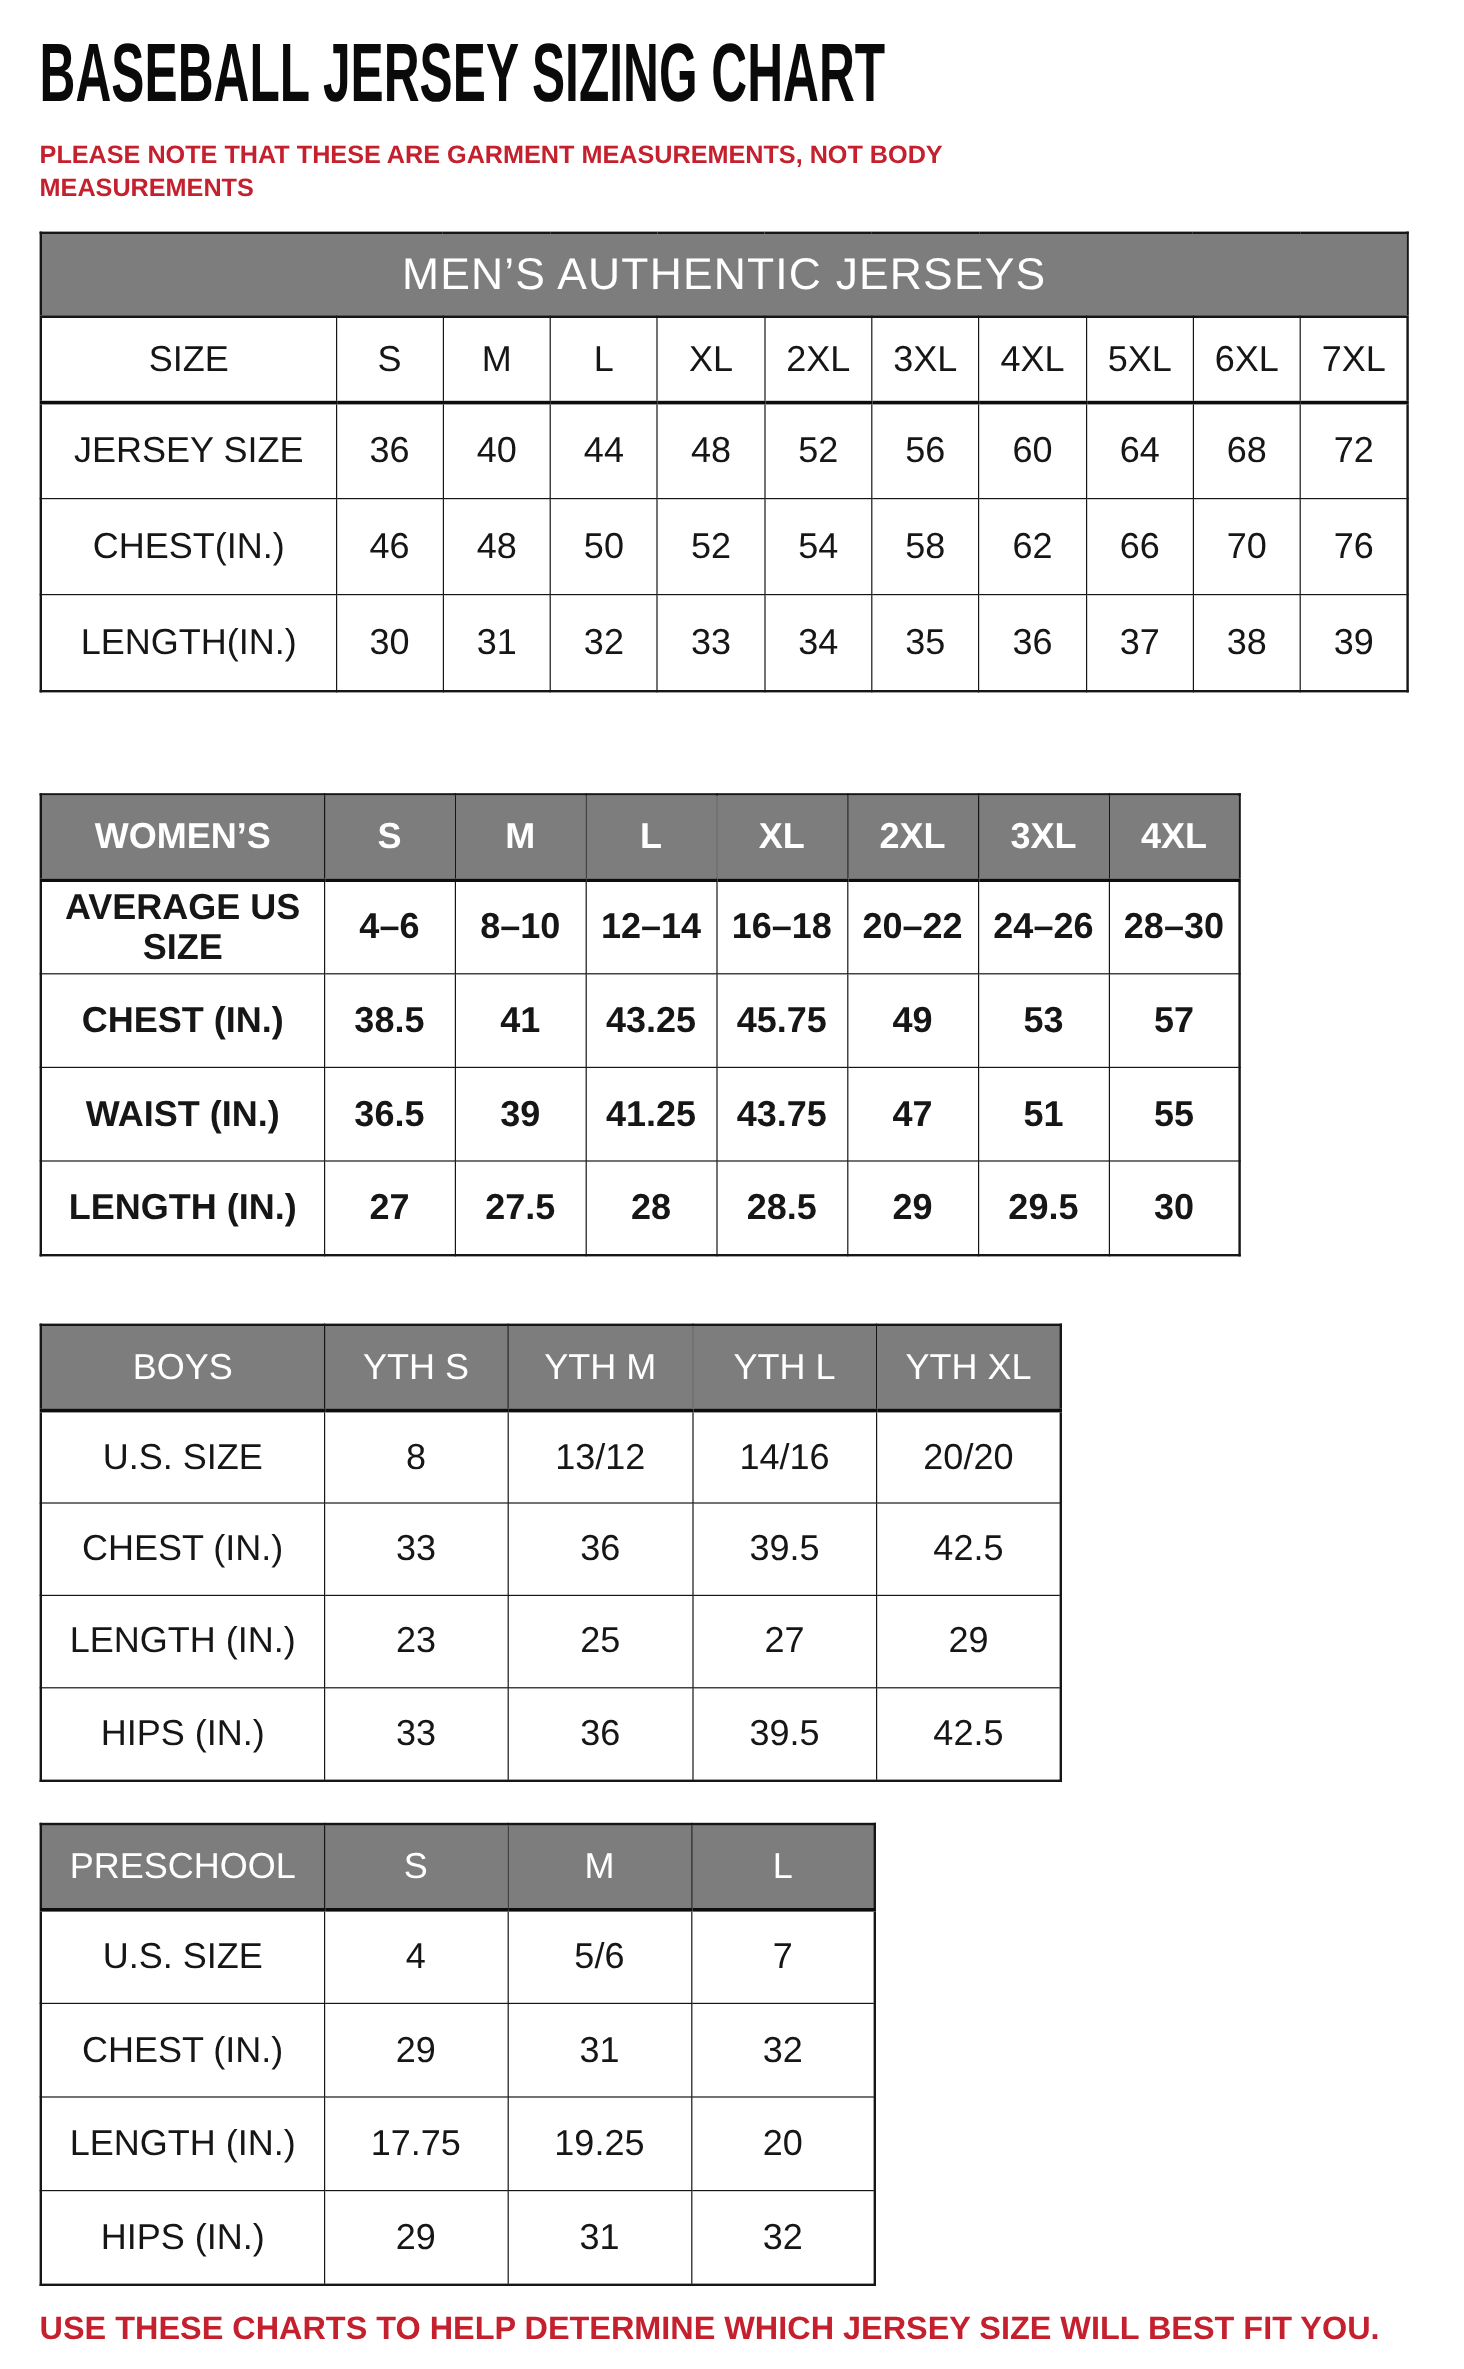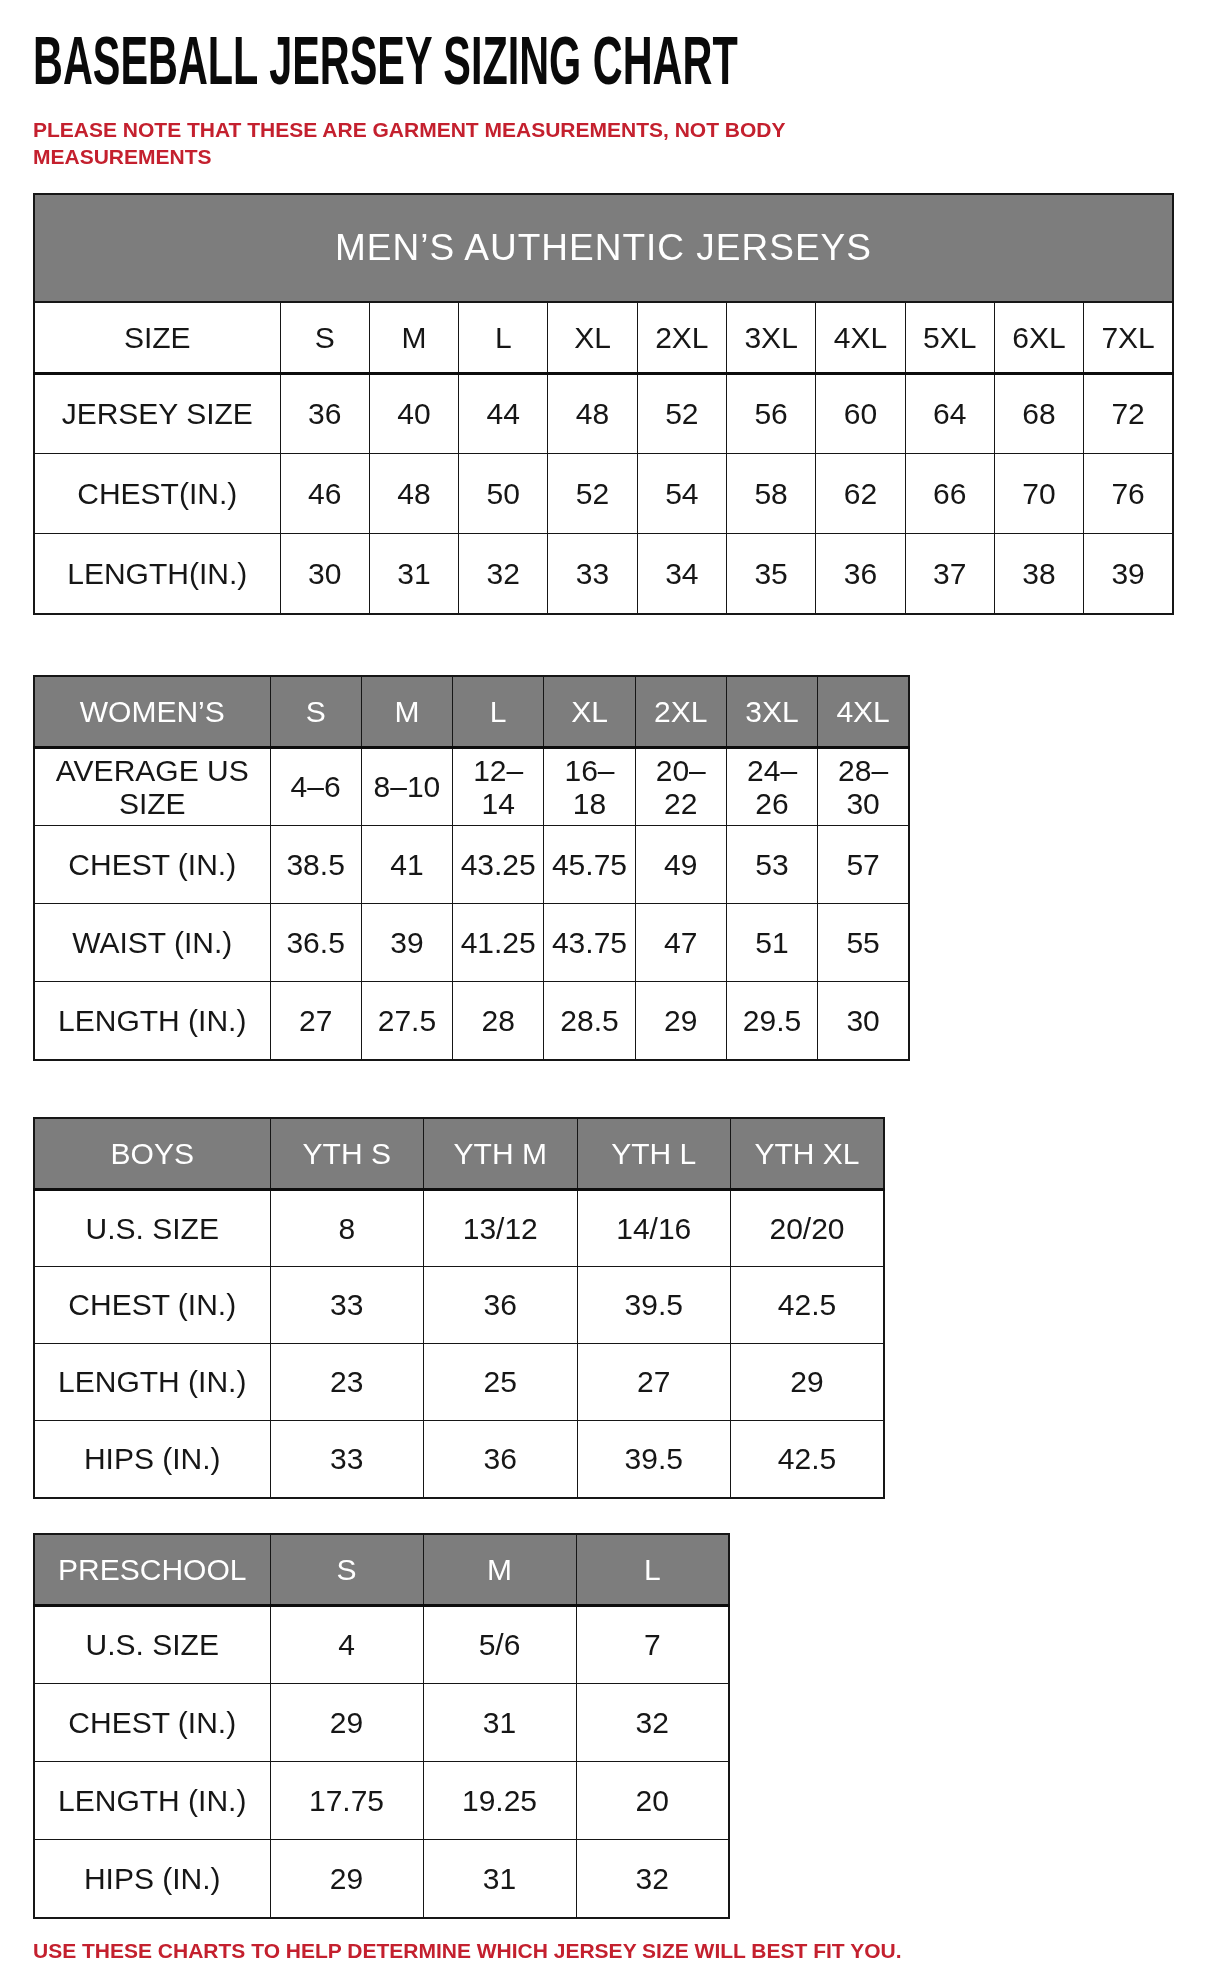--- a/index.html
+++ b/index.html
@@ -33,21 +33,21 @@
   .note{
     max-width:910px;
     color:var(--red);
     font-size:21px;
     font-weight:bold;
     line-height:1.3;
     margin:0 0 10px;
   }
   .footer-note{
     color:var(--red);
-    font-size:21px;
+    font-size:27px;
     font-weight:bold;
     white-space:nowrap;
     margin:20px 0 0;
   }
 
   
   table.size-table{
     border-collapse:collapse;
     table-layout:fixed;
     border:2px solid var(--ink);
@@ -69,28 +69,28 @@
     border-bottom:2px solid var(--ink);
   }
   .size-table tr.gray-head td{
     background:var(--gray);
     color:#ffffff;
     border-bottom:3px solid #0d0d0d;
   }
   .size-table tr.white-head td{
     border-bottom:3px solid #0d0d0d;
   }
-  .banner-row{height:108px;border-radius:22px;}
+  .banner-row{height:70px;border-radius:22px;}
   .head-row{height:72px;}
   .data-row{height:80px;}
 
   .mens{width:1141px;margin-top:22px;}
   .mens col.c-label{width:246px;}
 
-  .womens{width:877px;margin-top:60px;}
+  .womens{width:1001px;margin-top:84px;font-weight:bold;}
   .womens col.c-label{width:236px;}
   .womens .data-row{height:78px;}
 
   .boys{width:852px;margin-top:56px;}
   .boys col.c-label{width:236px;}
   .boys .data-row{height:77px;}
 
   .preschool{width:697px;margin-top:34px;}
   .preschool col.c-label{width:236px;}
   .preschool .data-row{height:78px;}

